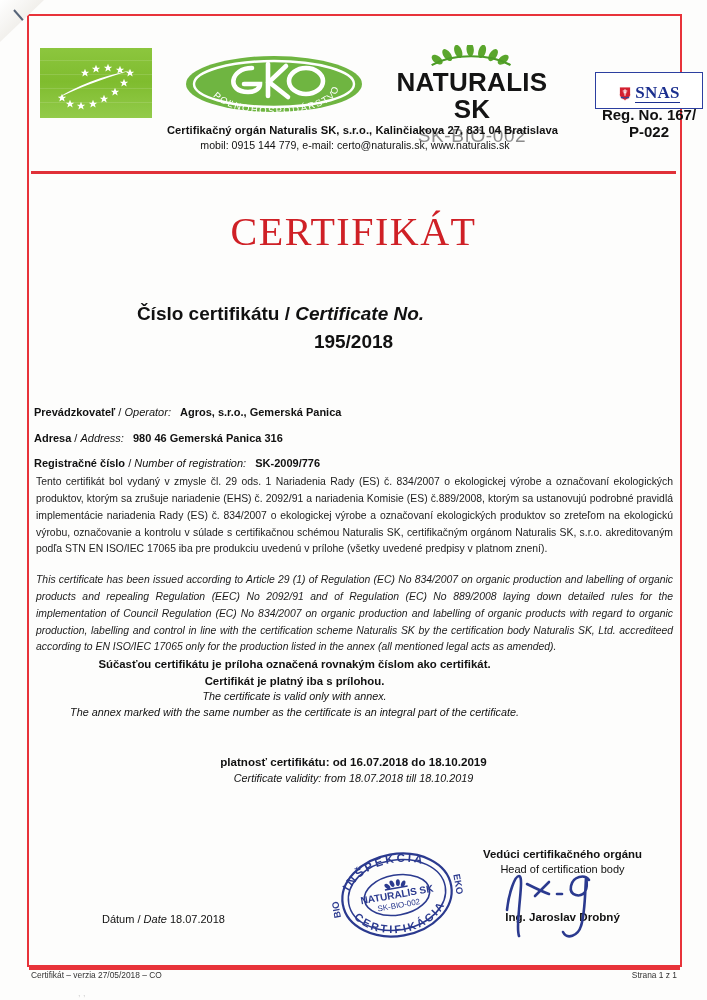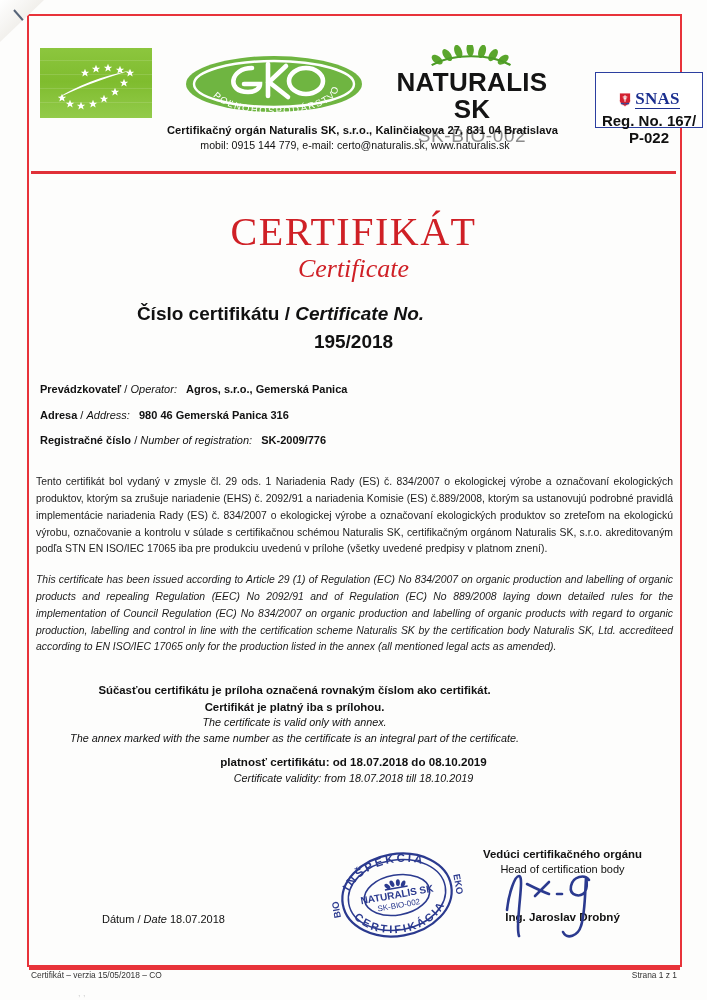--- a/index.html
+++ b/index.html
@@ -116,26 +116,26 @@
     font-size: 19px;
     color: #8b8b8b;
     letter-spacing: .6px;
     margin-top: 1px;
   }
 
   
   #snas-box {
     position: absolute;
     left: 565px; top: 52px;
-    width: 108px; height: 56px;
+    width: 108px; height: 37px;
     border: 1.6px solid #2c3fa0;
     box-sizing: border-box;
     background: #fff;
     text-align: center;
-    padding-top: 17px;
+    padding-top: 11px;
   }
   #snas-row { display: flex; align-items: center; justify-content: center; gap: 3px; }
   #snas-shield { width: 14px; height: 15px; }
   #snas-word {
     font-family: "Liberation Serif", serif;
     font-weight: bold;
     font-size: 17px;
     color: #1b2f8f;
     border-bottom: 1.5px solid #1b2f8f;
     line-height: 1.05;
@@ -202,24 +202,25 @@
     left: 0; top: 331px; width: 707px;
     text-align: center;
     font-size: 19px;
     font-weight: bold;
     color: #111;
   }
 
   
   .field-row {
     position: absolute;
-    left: 40px;
+    left: 34px;
     font-size: 11px;
     color: #111;
     white-space: nowrap;
+    margin-top: 23px;
   }
   .field-row .lab-sk { font-weight: bold; }
   .field-row .lab-en { font-style: italic; font-weight: normal; }
   .field-row .val { font-weight: bold; margin-left: 6px; }
   #field-operator { top: 383px; }
   #field-address  { top: 409px; }
   #field-regno    { top: 434px; }
 
   
   .para {
@@ -230,21 +231,21 @@
     font-size: 10.4px;
     line-height: 1.62;
     color: #1c1c1c;
   }
   #para-sk { top: 474px; }
   #para-en { top: 572px; font-style: italic; }
 
   
   #annex {
     position: absolute;
-    left: 0; top: 682px; width: 589px;
+    left: 0; top: 656px; width: 589px;
     text-align: center;
     color: #111;
   }
   #annex .sk { font-size: 11.4px; font-weight: bold; line-height: 1.45; }
   #annex .en { font-size: 10.8px; font-style: italic; line-height: 1.45; }
 
   
   #validity {
     position: absolute;
     left: 0; top: 755px; width: 707px;
@@ -403,21 +404,20 @@
       <div id="snas-reg">Reg. No. 167/ P-022</div>
     </div>
   </div>
 
   <div id="contact">
     <div id="contact-line1">Certifikačný orgán Naturalis SK, s.r.o., Kalinčiakova 27, 831 04 Bratislava</div>
     <div id="contact-line2">mobil: 0915 144 779, e-mail: certo@naturalis.sk, www.naturalis.sk</div>
   </div>
 
   <div id="title-sk">CERTIFIKÁT</div>
-  <div id="title-en">Certificate</div>
 
   <div id="certno-label">
     <span>Číslo certifikátu</span><span> / </span><span class="en">Certificate No.</span>
   </div>
   <div id="certno-value">195/2018</div>
 
   <div class="field-row" id="field-operator">
     <span class="lab-sk">Prevádzkovateľ</span>
     <span>/</span>
     <span class="lab-en">Operator:</span>
@@ -442,21 +442,21 @@
   <div class="para" id="para-en">This certificate has been issued according to Article 29 (1) of Regulation (EC) No 834/2007 on organic production and labelling of organic products and repealing Regulation (EEC) No 2092/91 and of Regulation (EC) No 889/2008 laying down detailed rules for the implementation of Council Regulation (EC) No 834/2007 on organic production and labelling of organic products with regard to organic production, labelling and control in line with the certification scheme Naturalis SK by the certification body Naturalis SK, Ltd. accrediteed according to EN ISO/IEC 17065 only for the production listed in the annex (all mentioned legal acts as amended).</div>
 
   <div id="annex">
     <div class="sk">Súčasťou certifikátu je príloha označená rovnakým číslom ako certifikát.</div>
     <div class="sk">Certifikát je platný iba s prílohou.</div>
     <div class="en">The certificate is valid only with annex.</div>
     <div class="en">The annex marked with the same number as the certificate is an integral part of the certificate.</div>
   </div>
 
   <div id="validity">
-    <div class="sk">platnosť certifikátu: od 18.07.2018 do 08.10.2019</div>
+    <div class="sk">platnosť certifikátu: od 16.07.2018 do 18.10.2019</div>
     <div class="en">Certificate validity: from 18.07.2018 till 18.10.2019</div>
   </div>
 
   <div id="stamp">
     <svg viewBox="0 0 135 100" xmlns="http://www.w3.org/2000/svg">
       <defs>
         <path id="stampTop" d="M 14 52 A 54 40 0 0 1 121 52"></path>
         <path id="stampBottom" d="M 17 55 A 51 38 0 0 0 118 55"></path>
       </defs>
       <g transform="rotate(-10 67 50)">
@@ -499,17 +499,17 @@
     <div id="sig-name">Ing. Jaroslav Drobný</div>
   </div>
 
   <div id="date-row">
     <span class="lab-sk">Dátum</span>
     <span>/</span>
     <span class="lab-en">Date</span>
     <span>18.07.2018</span>
   </div>
 
-  <div id="footer-left">Certifikát – verzia 15/05/2018 – CO</div>
+  <div id="footer-left">Certifikát – verzia 27/05/2018 – CO</div>
   <div id="footer-right">Strana 1 z 1</div>
   <div id="bottom-artifact">, ,</div>
 
 </div>
 
 </body></html>

